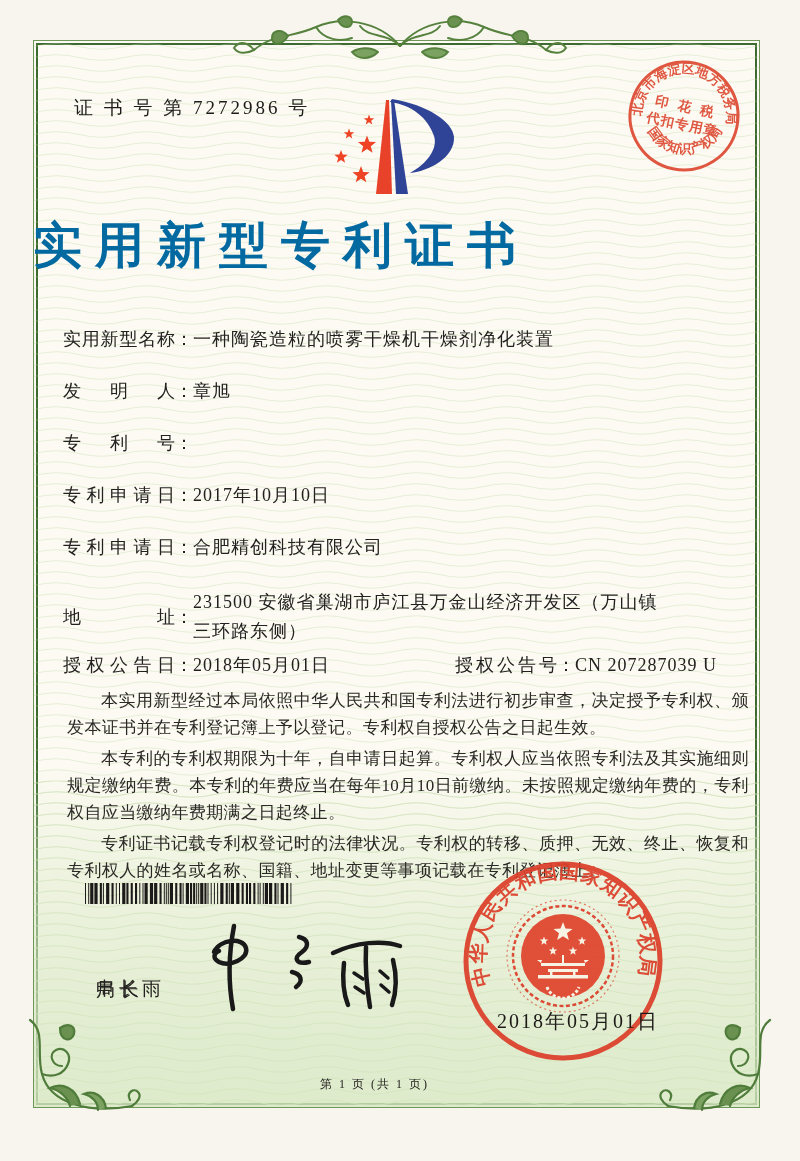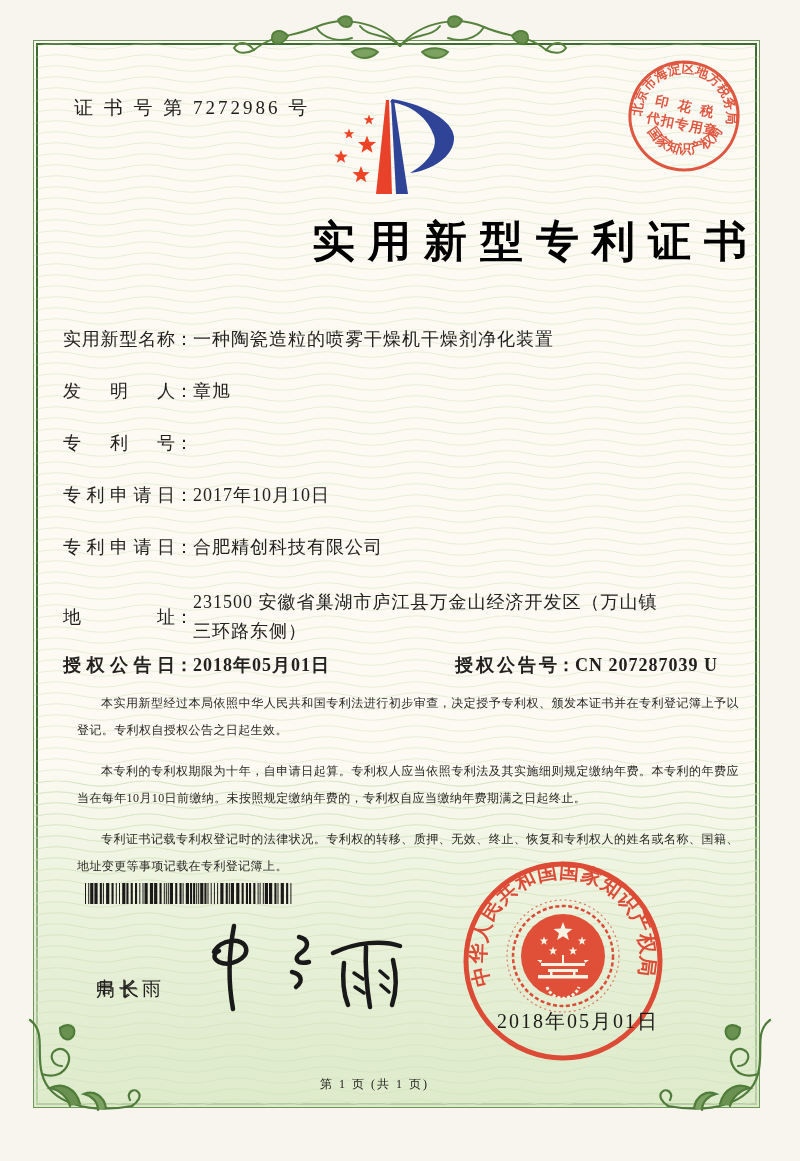--- a/index.html
+++ b/index.html
@@ -25,39 +25,39 @@
   }
   .ornament{position:absolute;z-index:3;}
   
   .cert-no{
     position:absolute;left:74px;top:95px;z-index:4;
     font-size:19px;letter-spacing:3px;color:#1d1b19;
   }
   .logo{position:absolute;left:322px;top:84px;width:185px;height:132px;z-index:4;}
   .title{
     position:absolute;left:33px;top:213px;width:727px;z-index:4;
-    text-align:right;font-size:43px;font-weight:bold;letter-spacing:13px;color:#000000;
+    text-align:left;font-size:49px;font-weight:bold;letter-spacing:13px;color:#0369a1;
   }
   .content{position:absolute;left:63px;top:328px;width:690px;z-index:4;}
   .field-row{display:flex;align-items:center;margin-bottom:30px;font-size:18px;line-height:22px;}
   .f-label{
     display:inline-block;width:112px;flex:none;
     text-align:justify;text-align-last:justify;
   }
   .f-colon{flex:none;width:18px;}
   .f-value{letter-spacing:1px;}
   .f-value.addr{max-width:478px;line-height:29px;}
   .row-addr{margin-bottom:8px;}
-  .grant-row{display:flex;margin-bottom:4px;font-weight:bold;}
+  .grant-row{display:flex;margin-bottom:4px;}
   .grant-left{display:flex;width:392px;flex:none;}
   .grant-right{display:flex;}
   .grant-right .f-label{width:102px;}
   .paragraphs{margin-top:11px;}
   .paragraphs p{
-    margin:14px;text-indent:2em;font-size:12px;line-height:27px;
+    margin:4px;text-indent:2em;font-size:17px;line-height:27px;
     letter-spacing:0.4px;color:#2a2824;text-align:justify;
   }
   
   .barcode{position:absolute;left:85px;top:883px;z-index:4;}
   .signer-title{position:absolute;left:96px;top:943px;z-index:4;font-size:19px;letter-spacing:5px;margin-top:34px;}
   .signer-name{position:absolute;left:96px;top:976px;z-index:4;font-size:19px;letter-spacing:4px;}
   .signature{position:absolute;left:196px;top:910px;z-index:5;}
   .stamp-bottom{position:absolute;left:458px;top:856px;z-index:4;opacity:.93;}
   .stamp-date{
     position:absolute;left:497px;top:1008px;z-index:6;

